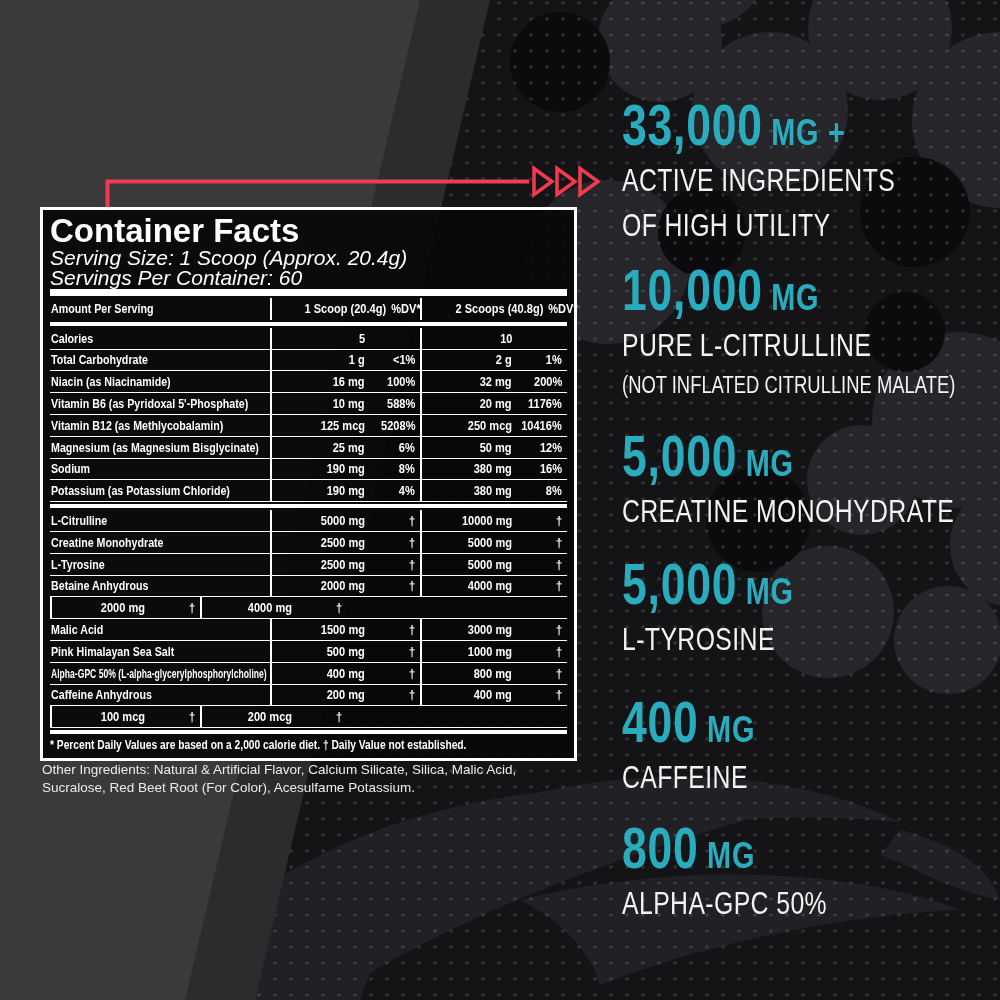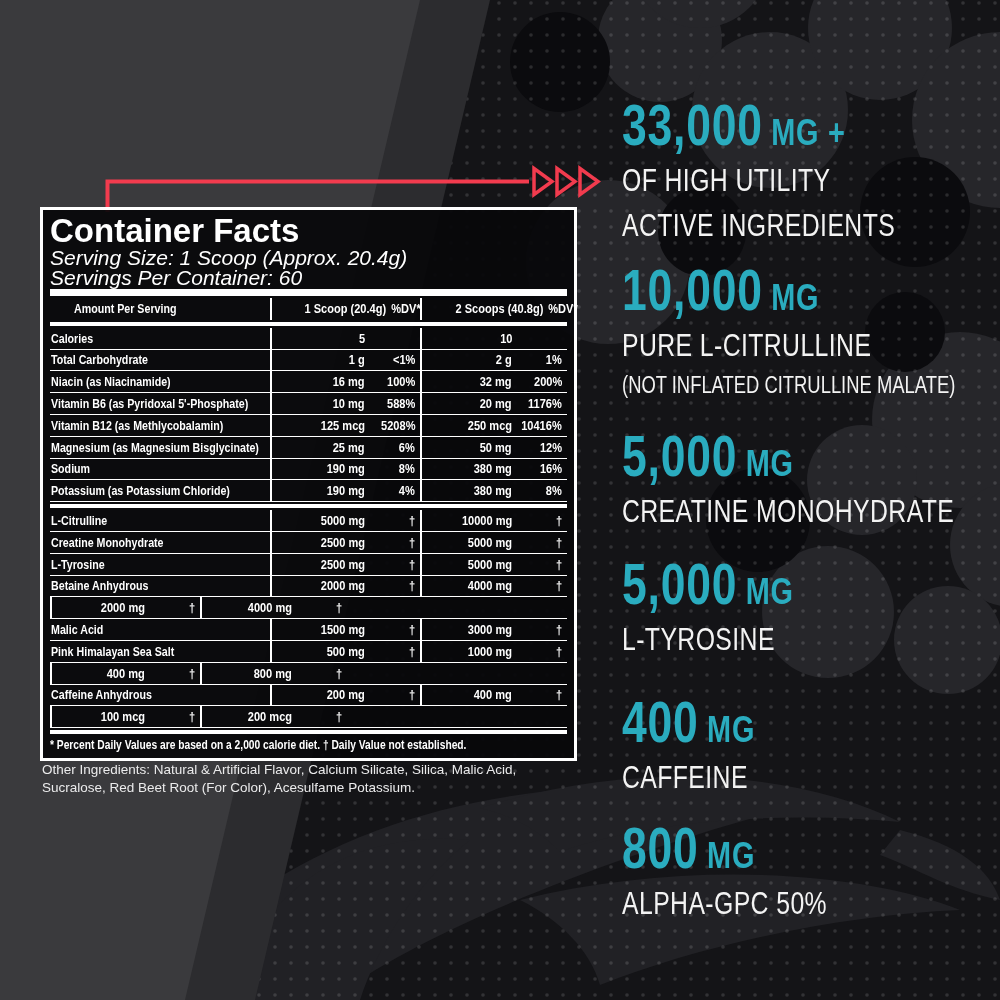--- a/index.html
+++ b/index.html
@@ -12,21 +12,21 @@
   .panel{position:absolute;left:40px;top:207px;width:537px;box-sizing:border-box;
          background:rgba(8,8,10,0.93);border:3px solid #fff;color:#fff;
          padding:4px 7px 5px 7px;}
   .panel h1{margin:0;font-size:33px;line-height:34px;font-weight:bold;letter-spacing:0px;}
   .serv{font-size:21px;line-height:19.5px;font-weight:400;font-style:italic;}
   .bar{background:#fff;}
   .b7{height:7px;margin:2px 0;}
   .b4{height:4px;margin:2px 0;}
   .trow{display:flex;align-items:center;height:21.8px;box-sizing:border-box;
         border-bottom:1.5px solid #fff;font-size:13px;font-weight:bold;}
-  .trow.nb{border-bottom:none;margin-left:23px;}
+  .trow.nb{border-bottom:none;}
   .c{height:100%;display:flex;align-items:center;box-sizing:border-box;}
   .name{flex:1;min-width:0;padding-left:1px;}
   .col1{width:150px;border-left:2px solid #fff;}
   .col2{width:147px;border-left:2px solid #fff;}
   .amt{flex:1;text-align:right;white-space:nowrap;}
   .dv{width:50px;text-align:right;padding-right:5px;white-space:nowrap;}
   .amt.hleft{text-align:left;padding-left:18px;}
   .fit,.cndR{display:inline-block;white-space:nowrap;transform-origin:0 50%;}
   .cndR{transform:scaleX(0.85);transform-origin:100% 50%;}
   .foot{margin-top:3px;font-size:12.5px;font-weight:600;line-height:16px;}
@@ -308,20 +308,23 @@
           <div class="c col1">
             <div class="amt"><span class="cndR">500 mg</span></div>
             <div class="dv"><span class="cndR">†</span></div>
           </div>
           <div class="c col2">
             <div class="amt"><span class="cndR">1000 mg</span></div>
             <div class="dv"><span class="cndR">†</span></div>
           </div>
         </div>
         <div class="trow">
+          <div class="c name">
+            <span class="fit" style="transform: scaleX(0.66055);">Alpha-GPC 50% (L-alpha-glycerylphosphorylcholine)</span>
+          </div>
           <div class="c col1">
             <div class="amt"><span class="cndR">400 mg</span></div>
             <div class="dv"><span class="cndR">†</span></div>
           </div>
           <div class="c col2">
             <div class="amt"><span class="cndR">800 mg</span></div>
             <div class="dv"><span class="cndR">†</span></div>
           </div>
         </div>
         <div class="trow">
@@ -352,22 +355,22 @@
     <div class="foot">
       <span class="fit" style="transform: scaleX(0.82);">* Percent Daily Values are based on a 2,000 calorie diet. † Daily Value not established.</span>
     </div>
   </section>
 
   <p class="other">Other Ingredients: Natural &amp; Artificial Flavor, Calcium Silicate, Silica, Malic Acid, Sucralose, Red Beet Root (For Color), Acesulfame Potassium.</p>
 
   <div id="callouts">
       <div class="co" style="top: 97px;">
         <div class="co-top"><span class="co-wrap"><span class="co-num" style="color: rgb(42, 172, 191);">33,000</span><span class="co-unit" style="color: rgb(42, 172, 191);">MG +</span></span></div>
+        <div class="co-sub"><span class="cl">ACTIVE INGREDIENTS</span></div>
         <div class="co-sub"><span class="cl">OF HIGH UTILITY</span></div>
-        <div class="co-sub"><span class="cl">ACTIVE INGREDIENTS</span></div>
       </div>
       <div class="co" style="top: 262px;">
         <div class="co-top"><span class="co-wrap"><span class="co-num" style="color: rgb(42, 172, 191);">10,000</span><span class="co-unit" style="color: rgb(42, 172, 191);">MG</span></span></div>
         <div class="co-sub"><span class="cl">PURE L-CITRULLINE</span></div>
         <div class="co-note"><span class="cl">(NOT INFLATED CITRULLINE MALATE)</span></div>
       </div>
       <div class="co" style="top: 428px;">
         <div class="co-top"><span class="co-wrap"><span class="co-num" style="color: rgb(42, 172, 191);">5,000</span><span class="co-unit" style="color: rgb(42, 172, 191);">MG</span></span></div>
         <div class="co-sub"><span class="cl">CREATINE MONOHYDRATE</span></div>
       </div>

